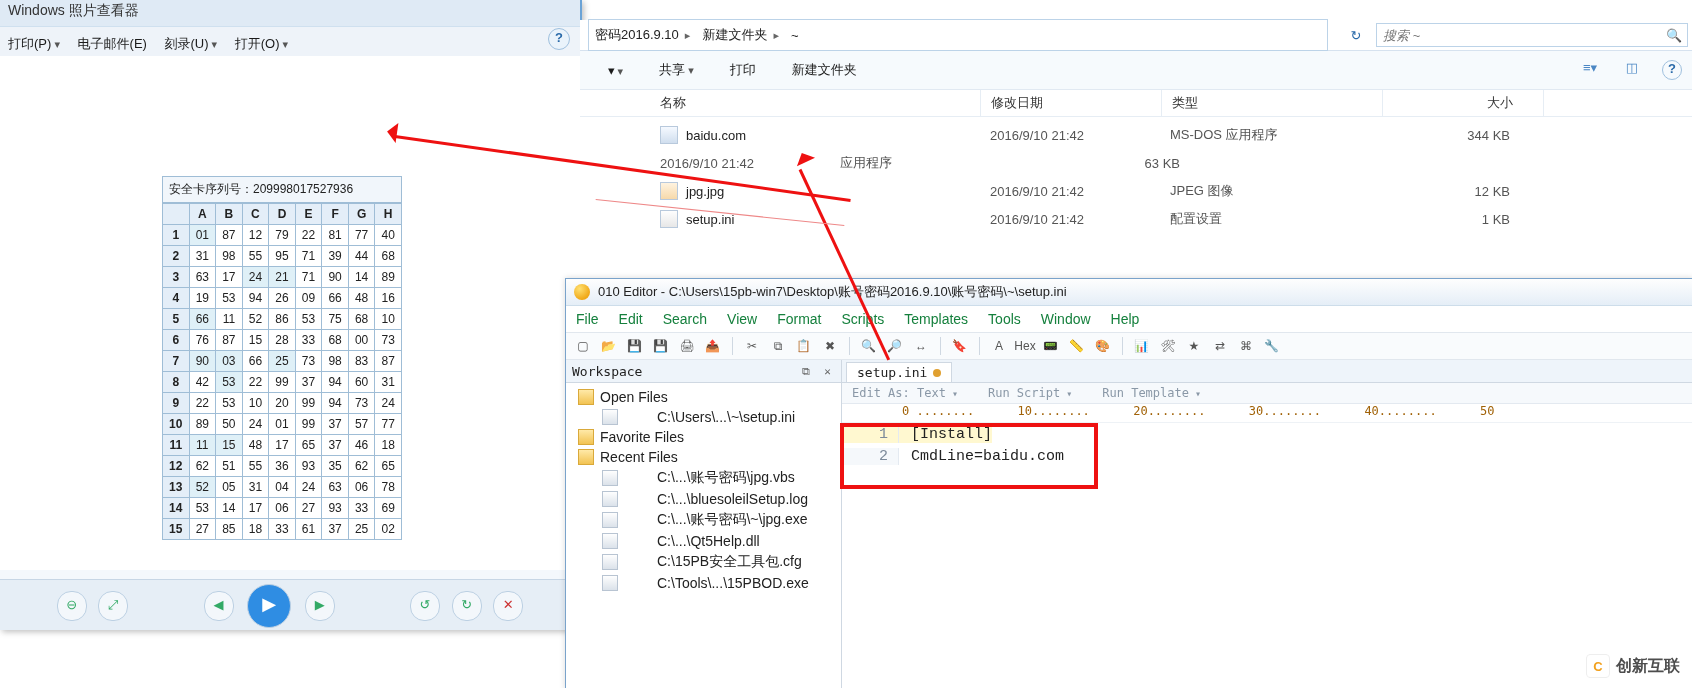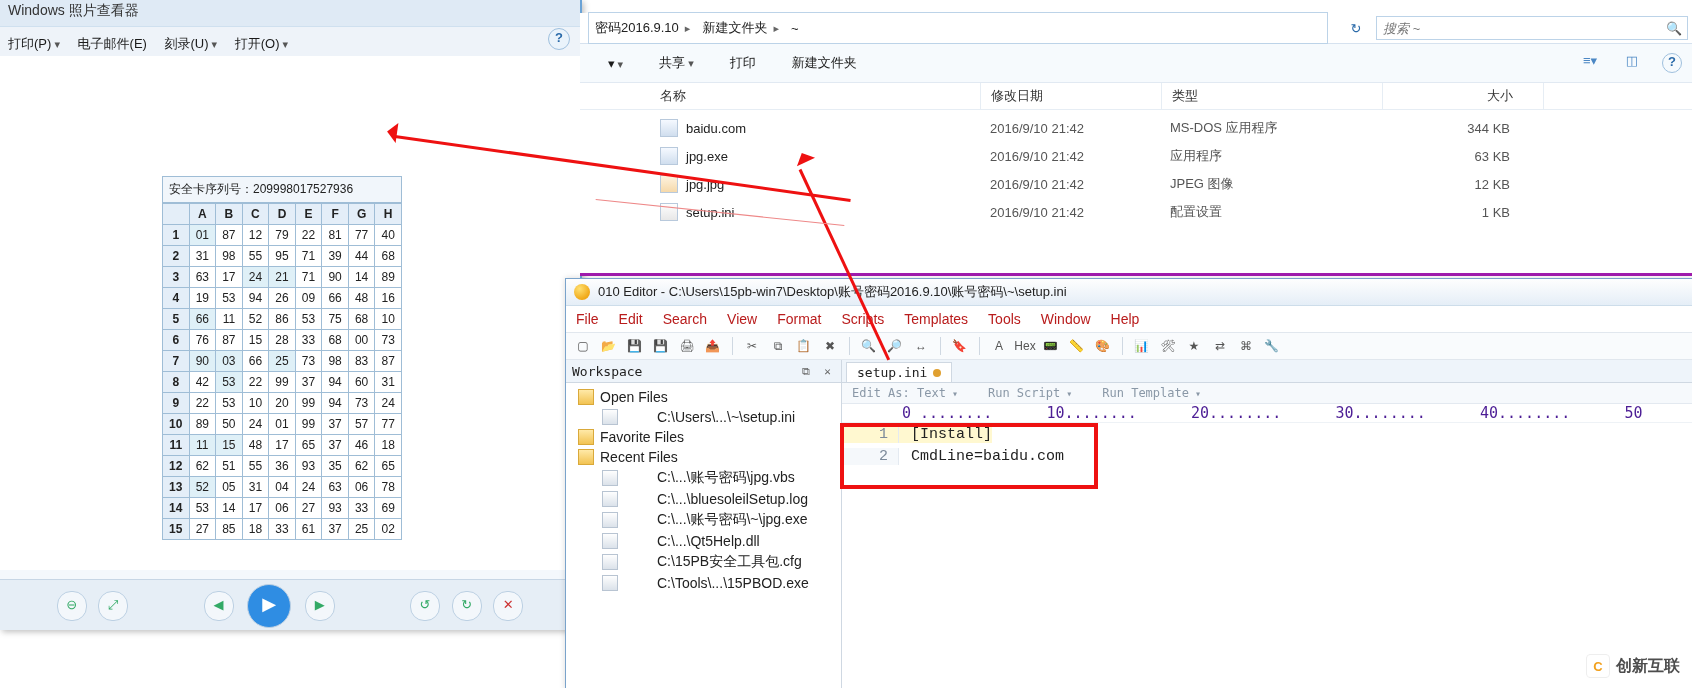--- a/index.html
+++ b/index.html
@@ -24,21 +24,21 @@
   #sec-card tbody th { background:#e4eef8; font-weight:bold; width:24px; }
   #sec-card td.hl { background:#dff0f7; }
 
   
   #pv-bottom { position:absolute; left:0; right:0; bottom:0; height:50px; background:#e6eef6; border-top:1px solid #c7d6e5; }
   #pv-bottom .ctrl { display:inline-block; vertical-align:middle; margin:10px 4px; width:28px; height:28px; border-radius:14px; background:#f3f7fb; border:1px solid #bcd0e3; text-align:center; line-height:26px; color:#3a6; }
   #pv-bottom .big { width:42px; height:42px; line-height:38px; border-radius:22px; margin:4px 6px; background:#2f8de3; color:#fff; font-size:18px; }
   #pv-bottom .red { color:#c33; }
 
   
-  #explorer { left:580px; top:13px; right:0; height:260px; background:#fff; border-bottom:3px solid #a21caf; }
+  #explorer { left:580px; top:20px; right:0; height:260px; background:#fff; border-bottom:6px solid #a21caf; }
   #ex-address { height:30px; border-bottom:1px solid #d6e2ef; display:flex; align-items:center; }
   #ex-crumbs { flex:1; display:flex; align-items:center; height:100%; border:1px solid #bcd3e8; margin:0 8px; background:#fff; }
   #ex-crumbs .seg { padding:0 6px; height:100%; display:inline-flex; align-items:center; }
   #ex-crumbs .seg::after { content:"▸"; color:#666; margin-left:6px; font-size:11px; }
   #ex-crumbs .seg:last-child::after { content:""; }
   #ex-refresh { width:40px; text-align:center; color:#2a6aa9; }
   #ex-search { width:310px; border:1px solid #bcd3e8; height:22px; margin-right:4px; display:flex; align-items:center; }
   #ex-search input { flex:1; border:none; outline:none; padding:0 6px; font-size:13px; color:#777; font-style:italic; background:transparent; }
   #ex-search .mag { width:26px; text-align:center; color:#4b87c4; }
 
@@ -65,21 +65,21 @@
   .ex-row .fi { width:16px; height:16px; display:inline-block; border:1px solid #b8c9dc; background:#fff; }
   .ex-row .fi.exe { background:linear-gradient(#f5f9ff,#d0deee); }
   .ex-row .fi.jpg { background:linear-gradient(#fef3e0,#f6d9aa); }
   .ex-row .fi.ini { background:linear-gradient(#fefefe,#e7e7e7); }
 
   
   #editor { left:565px; top:278px; width:1127px; height:410px; border:1px solid #7aa3cb; background:#fff; box-shadow:0 0 6px rgba(0,0,0,.15); }
   #ed-title { height:26px; background:linear-gradient(#fefefe,#e5eef7); display:flex; align-items:center; padding:0 8px; border-bottom:1px solid #cdddea; }
   #ed-title .ico { width:16px; height:16px; border-radius:50%; background:radial-gradient(circle at 35% 30%, #ffe070, #f0a818 70%); margin-right:8px; }
   #ed-menu { height:26px; display:flex; align-items:center; gap:20px; padding:0 10px; border-bottom:1px solid #e1e7ee; font-size:14px; }
-  #ed-menu .mi { color:#b91c1c; }
+  #ed-menu .mi { color:#15803d; }
   #ed-toolbar { height:26px; display:flex; align-items:center; gap:4px; padding:0 6px; border-bottom:1px solid #e1e7ee; background:#f9fbfd; font-size:12px; color:#555; }
   #ed-toolbar .tbi { width:20px; height:20px; display:inline-flex; align-items:center; justify-content:center; border:1px solid transparent; border-radius:2px; }
   #ed-toolbar .sep { width:1px; height:18px; background:#cfd8e2; margin:0 4px; }
 
   #ed-body { display:flex; height:calc(100% - 78px); }
   #ed-ws { width:275px; border-right:1px solid #cfd8e2; display:flex; flex-direction:column; }
   #ed-ws-title { height:22px; background:#eef4fa; border-bottom:1px solid #cfd8e2; padding:0 6px; font-family:"Consolas",monospace; font-size:13px; display:flex; align-items:center; }
   #ed-ws-title .ws-btns { margin-left:auto; color:#666; font-size:11px; letter-spacing:4px; }
   #ed-ws-tree { flex:1; overflow:auto; font-size:14px; padding:4px 2px; }
   .tree-node { padding:2px 4px; display:flex; align-items:center; gap:6px; white-space:nowrap; }
@@ -88,21 +88,21 @@
   .tree-icon { width:14px; height:14px; display:inline-block; }
   .tree-icon.folder { background:linear-gradient(#ffe9a8,#f2c352); border:1px solid #d9a93a; }
   .tree-icon.file { background:linear-gradient(#fefefe,#dbe2ea); border:1px solid #b8c4d2; }
 
   #ed-main { flex:1; display:flex; flex-direction:column; }
   #ed-tabs { height:22px; background:#eef4fa; border-bottom:1px solid #cfd8e2; display:flex; align-items:flex-end; padding-left:4px; font-family:"Consolas",monospace; font-size:13px; }
   .ed-tab { background:#fff; border:1px solid #cfd8e2; border-bottom:none; padding:2px 10px; display:flex; align-items:center; gap:6px; }
   .ed-tab .dot { width:8px; height:8px; border-radius:50%; background:#e0a030; }
   #ed-subbar { height:20px; background:#f6f9fc; border-bottom:1px solid #e3e9f0; font-size:12px; color:#8a98a7; padding:0 10px; display:flex; align-items:center; gap:30px; font-family:"Consolas",monospace; }
   #ed-subbar .sub::after { content:" ▾"; font-size:10px; }
-  #ed-ruler { height:18px; font-family:"Consolas",monospace; font-size:15px; color:#4c1d95; padding-left:60px; letter-spacing:0; border-bottom:1px solid #eef2f6; white-space:pre; }
+  #ed-ruler { height:18px; font-family:"Consolas",monospace; font-size:12px; color:#a16207; padding-left:60px; letter-spacing:0; border-bottom:1px solid #eef2f6; white-space:pre; }
   #ed-text { flex:1; font-family:"Consolas","Courier New",monospace; font-size:15px; position:relative; }
   .ed-line { display:flex; height:22px; align-items:center; }
   .ed-line .gutter { width:46px; text-align:right; padding-right:10px; background:#f5f8fb; color:#7c8a9a; border-right:1px solid #e4eaf1; }
   .ed-line .code { padding-left:12px; white-space:pre; }
   .ed-line.cur .code { background:#fff8d0; }
   .ed-line.cur .gutter { background:#fff8d0; }
 
   
   #red-box { position:absolute; border:4px solid #e11; }
   .arrow-line { position:absolute; background:#e11; height:3px; transform-origin:left center; }
@@ -366,24 +366,20 @@
       <div class="ex-row">
         <span class="c name">
           <span class="fi exe"></span>
           <span>baidu.com</span>
         </span>
         <span class="c date">2016/9/10 21:42</span>
         <span class="c type">MS-DOS 应用程序</span>
         <span class="c size">344 KB</span>
       </div>
       <div class="ex-row">
-        <span class="c name">
-          <span class="fi exe"></span>
-          <span>jpg.exe</span>
-        </span>
         <span class="c date">2016/9/10 21:42</span>
         <span class="c type">应用程序</span>
         <span class="c size">63 KB</span>
       </div>
       <div class="ex-row">
         <span class="c name">
           <span class="fi jpg"></span>
           <span>jpg.jpg</span>
         </span>
         <span class="c date">2016/9/10 21:42</span>

